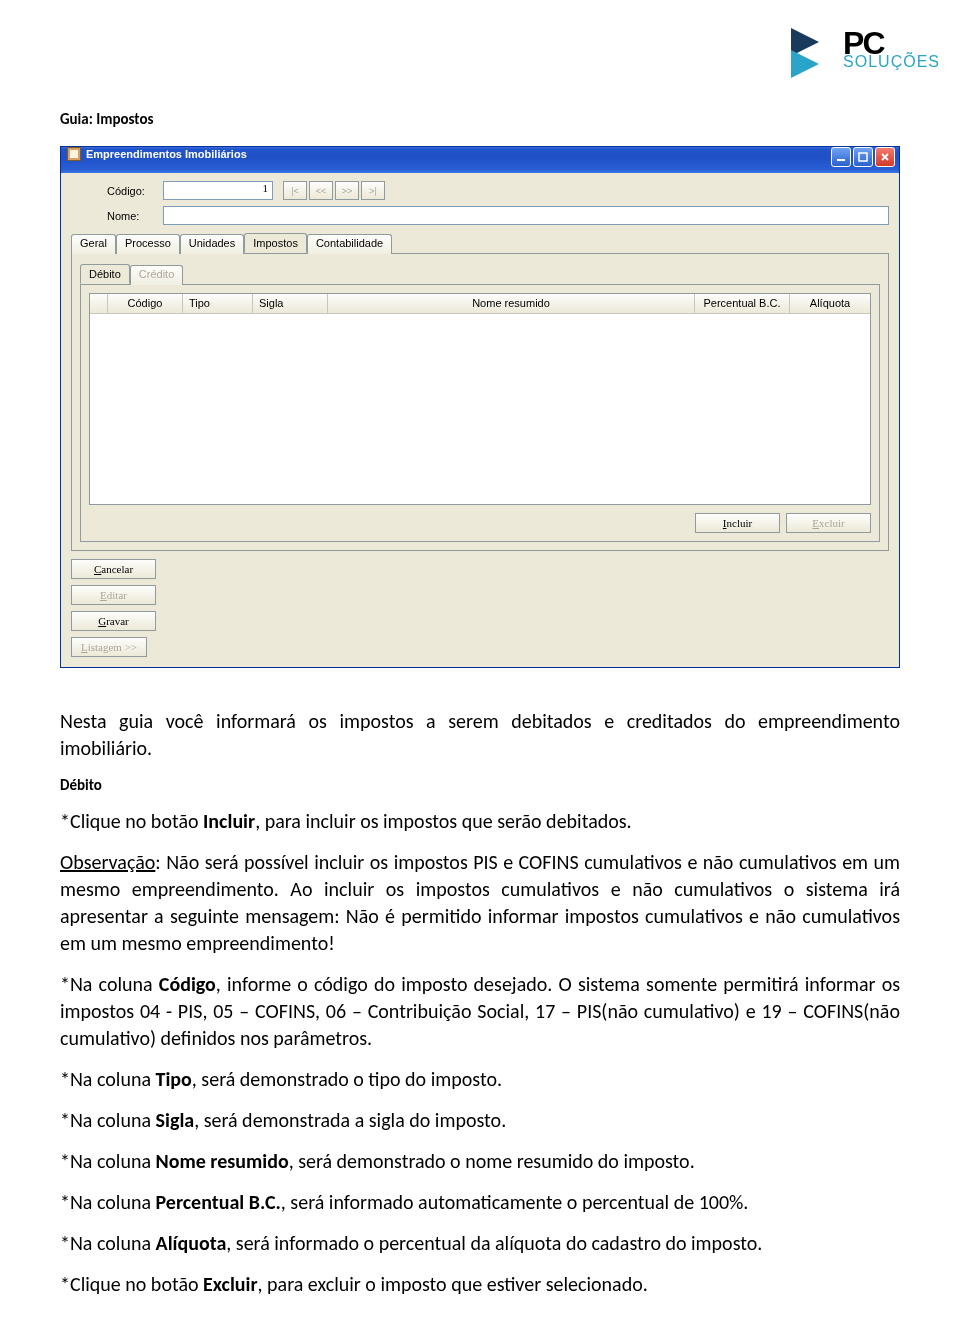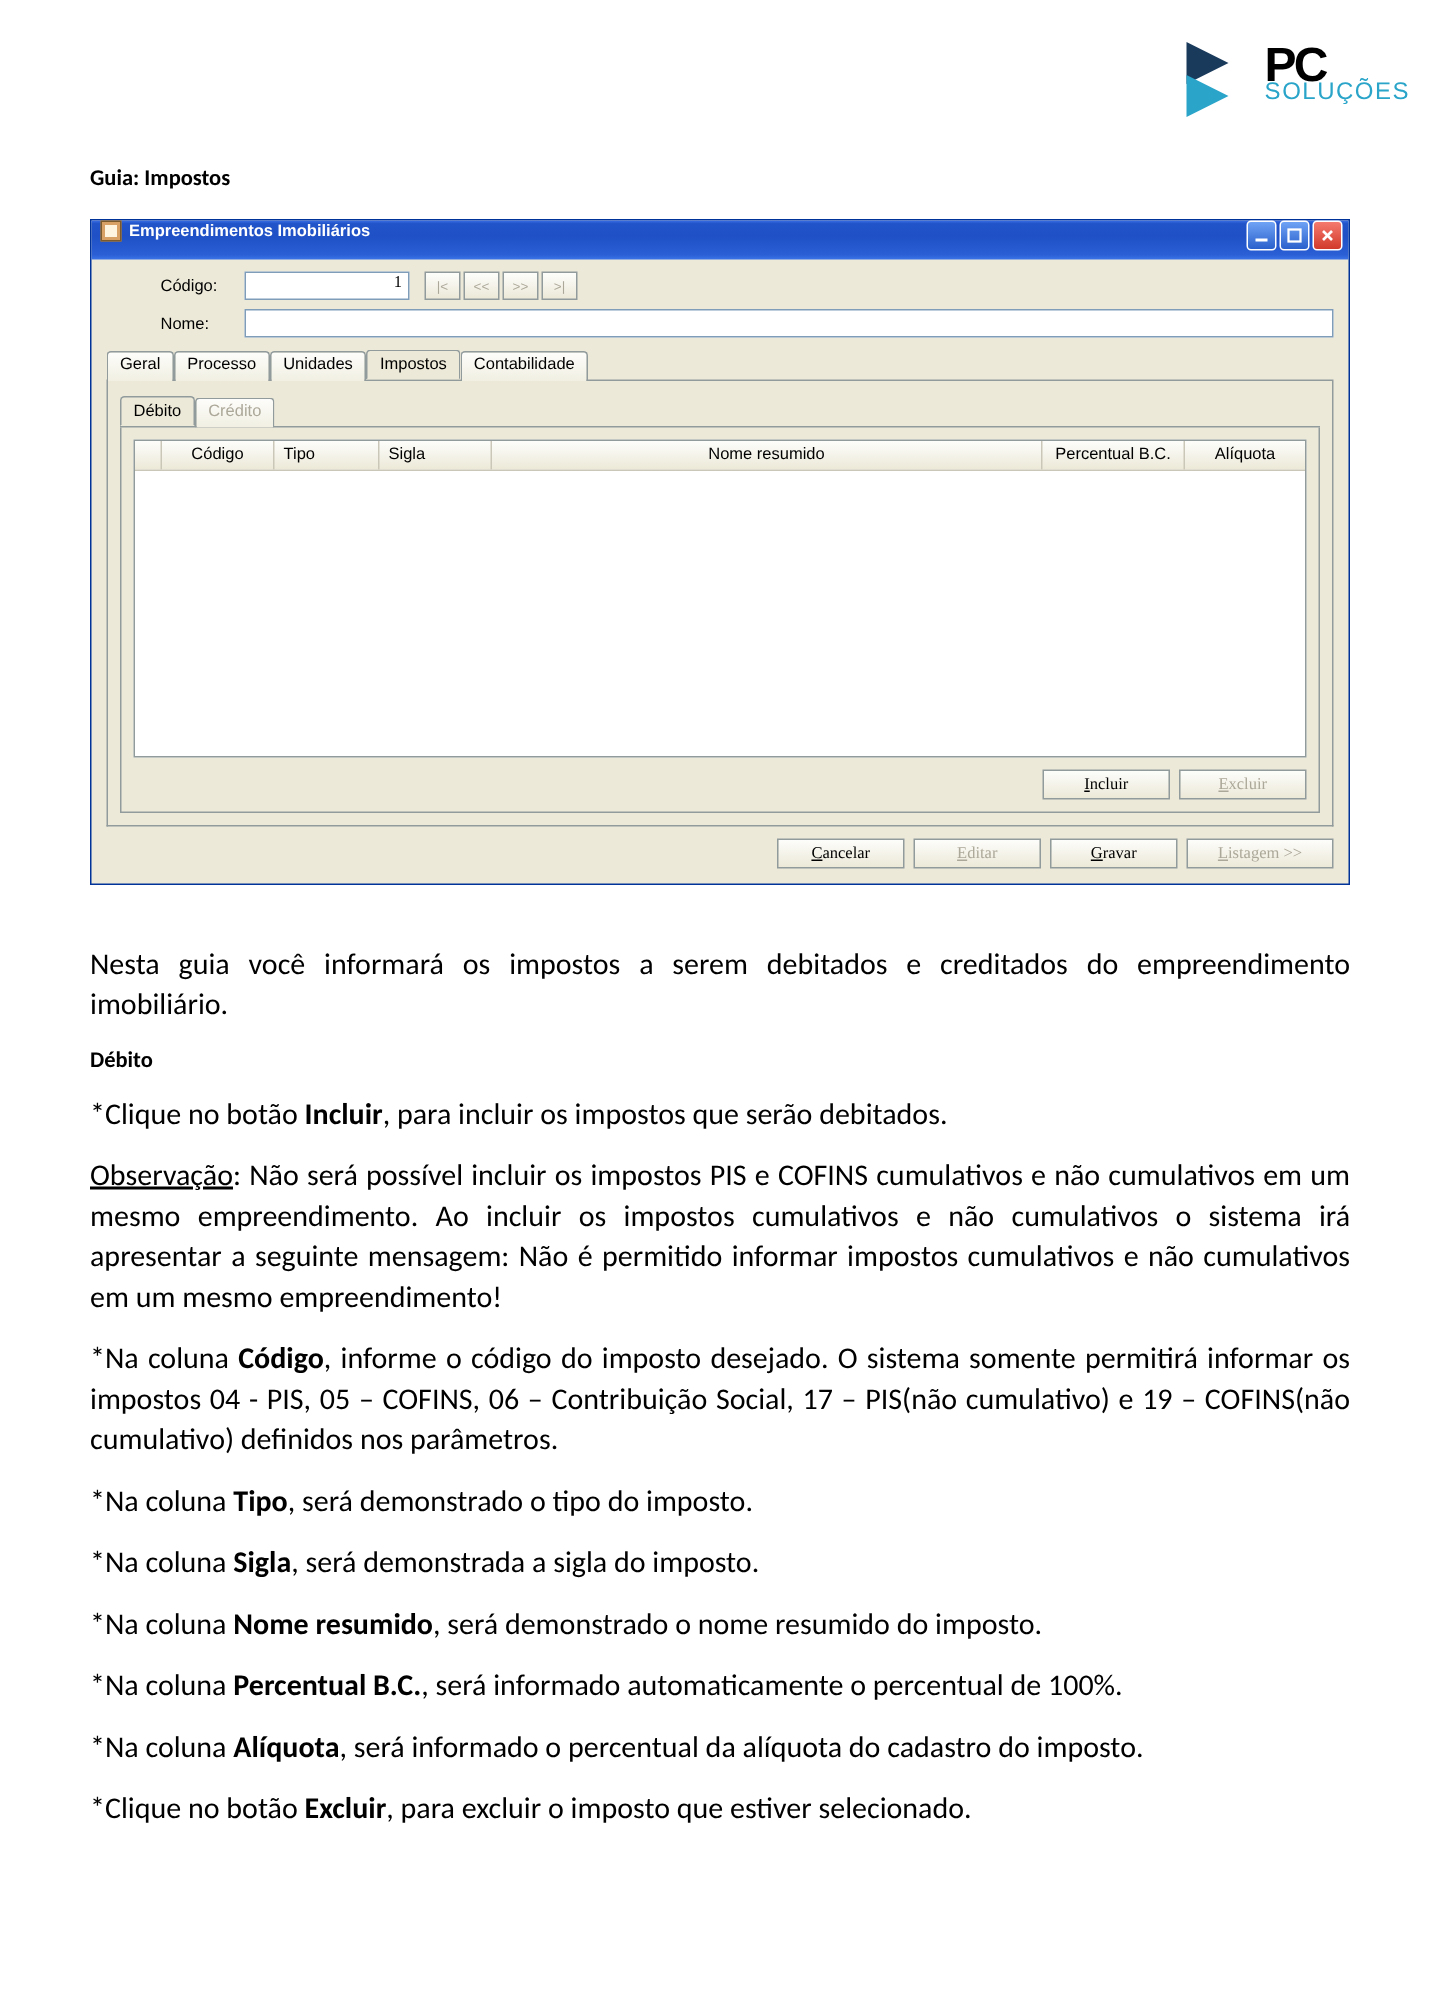--- a/index.html
+++ b/index.html
@@ -122,21 +122,21 @@
   .panel-btn-row { display:flex; justify-content:flex-end; gap:6px; margin-top:8px; }
   .w-btn {
     border:1px solid #919b9c; background:linear-gradient(#fdfdfb,#ece9d8);
     padding:3px 0; width:85px; font-family:Tahoma; font-size:11px;
     text-align:center;
   }
   .w-btn.disabled { color:#aca899; }
   .underline-first::first-letter { text-decoration: underline; }
 
   .footer-btn-row {
-    display:flex; justify-content:flex-end; gap:6px; margin-top:8px;
+    display:flex; justify-content:flex-end; gap:6px; margin-top:8px;flex-direction:column;
   }
 
   
   .doc p { margin: 14px 0; text-align: justify; font-size:20px; line-height:1.35;}
   .doc .b { font-weight:700; }
   .doc .u { text-decoration: underline; }
   .doc h3 { font-weight:700; font-size:15px; margin-top:14px; }
 </style>
 </head>
 <body>
@@ -231,21 +231,21 @@
           <div class="w-btn disabled underline-first">Excluir</div>
         </div>
       </div>
 
     </div>
 
     <div class="footer-btn-row">
       <div class="w-btn underline-first">Cancelar</div>
       <div class="w-btn disabled underline-first">Editar</div>
       <div class="w-btn underline-first">Gravar</div>
-      <div class="w-btn disabled underline-first" style="width:98px">Listagem &gt;&gt;</div>
+      <div class="w-btn disabled underline-first" style="width:76px">Listagem &gt;&gt;</div>
     </div>
 
   </div>
 </div>
 
 <div class="doc">
   <p>Nesta guia você informará os impostos a serem debitados e creditados do empreendimento imobiliário.</p>
 
   <h3>Débito</h3>
 

